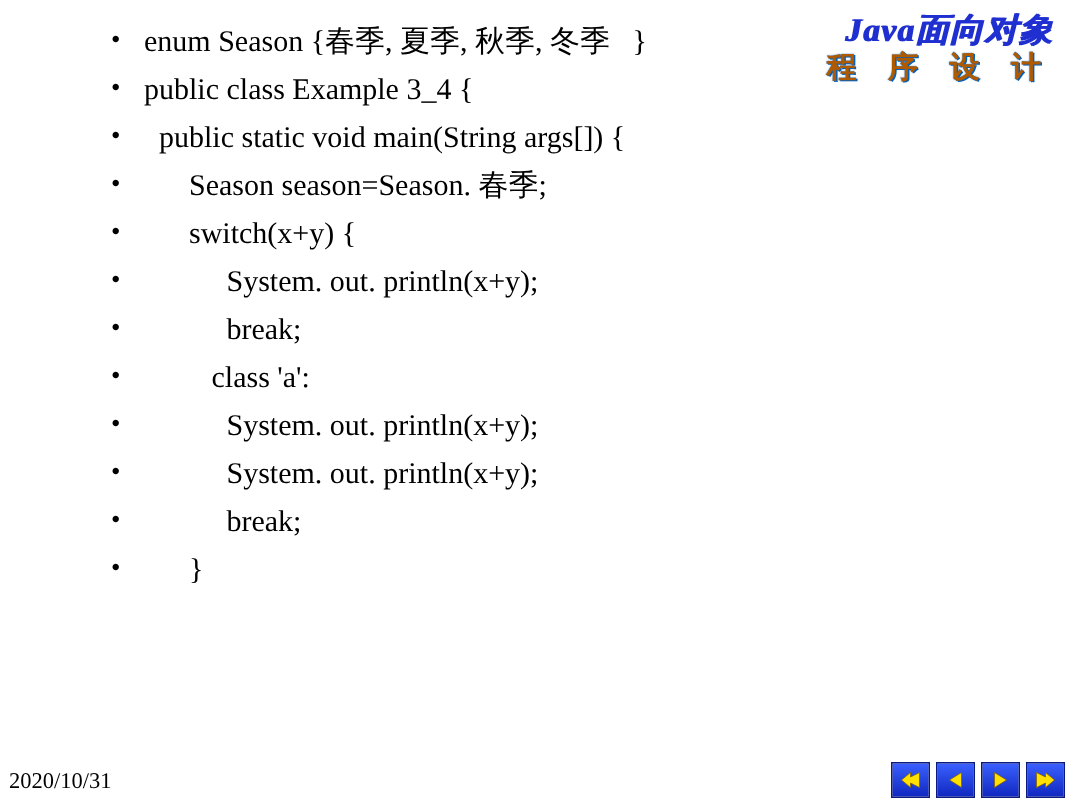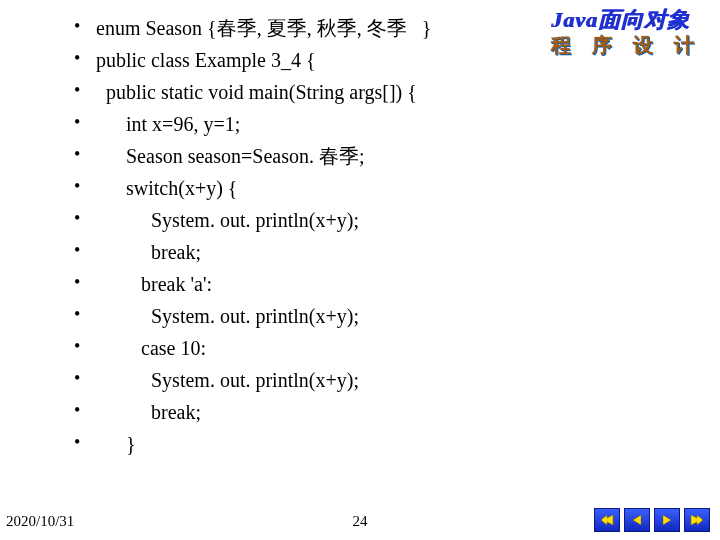--- a/index.html
+++ b/index.html
@@ -40,21 +40,21 @@
     content: "•";
     position: absolute;
     left: 0;
     top: 0;
     font-size: 18px;
   }
   .corner-title {
     position: absolute;
     top: 8px;
     right: 18px;
-    text-align: left;
+    text-align: right;
     font-family: "SimSun", serif;
     font-weight: bold;
     line-height: 1.1;
   }
   .ct-line1 {
     font-size: 22px;
     color: #2030d0;
     font-style: italic;
     letter-spacing: 1px;
     text-shadow: 1px 0 #2030d0;
@@ -117,36 +117,33 @@
   <div class="corner-title">
     <div class="ct-line1">Java面向对象</div>
     <div class="ct-line2">程 序 设 计</div>
   </div>
 
   <div class="content">
     <ul>
       <li>enum Season {春季, 夏季, 秋季, 冬季   }</li>
       <li>public class Example 3_4 {</li>
       <li>  public static void main(String args[]) {</li>
-      <li>      int x=96, y=1;</li>
       <li>      Season season=Season. 春季;</li>
       <li>      switch(x+y) {</li>
       <li>           System. out. println(x+y);</li>
       <li>           break;</li>
-      <li>         break 'a':</li>
+      <li>         class 'a':</li>
       <li>           System. out. println(x+y);</li>
-      <li>         case 10:</li>
       <li>           System. out. println(x+y);</li>
       <li>           break;</li>
       <li>      }</li>
     </ul>
   </div>
 
   <div class="footer-date">2020/10/31</div>
-  <div class="footer-page">24</div>
 
   <div class="nav">
     <div class="nav-btn">
       <svg viewBox="0 0 14 14">
         <polygon points="7,2 1,7 7,12 7,9 13,12 13,2 7,5"></polygon>
       </svg>
     </div>
     <div class="nav-btn">
       <svg viewBox="0 0 14 14">
         <polygon points="11,2 3,7 11,12"></polygon>

